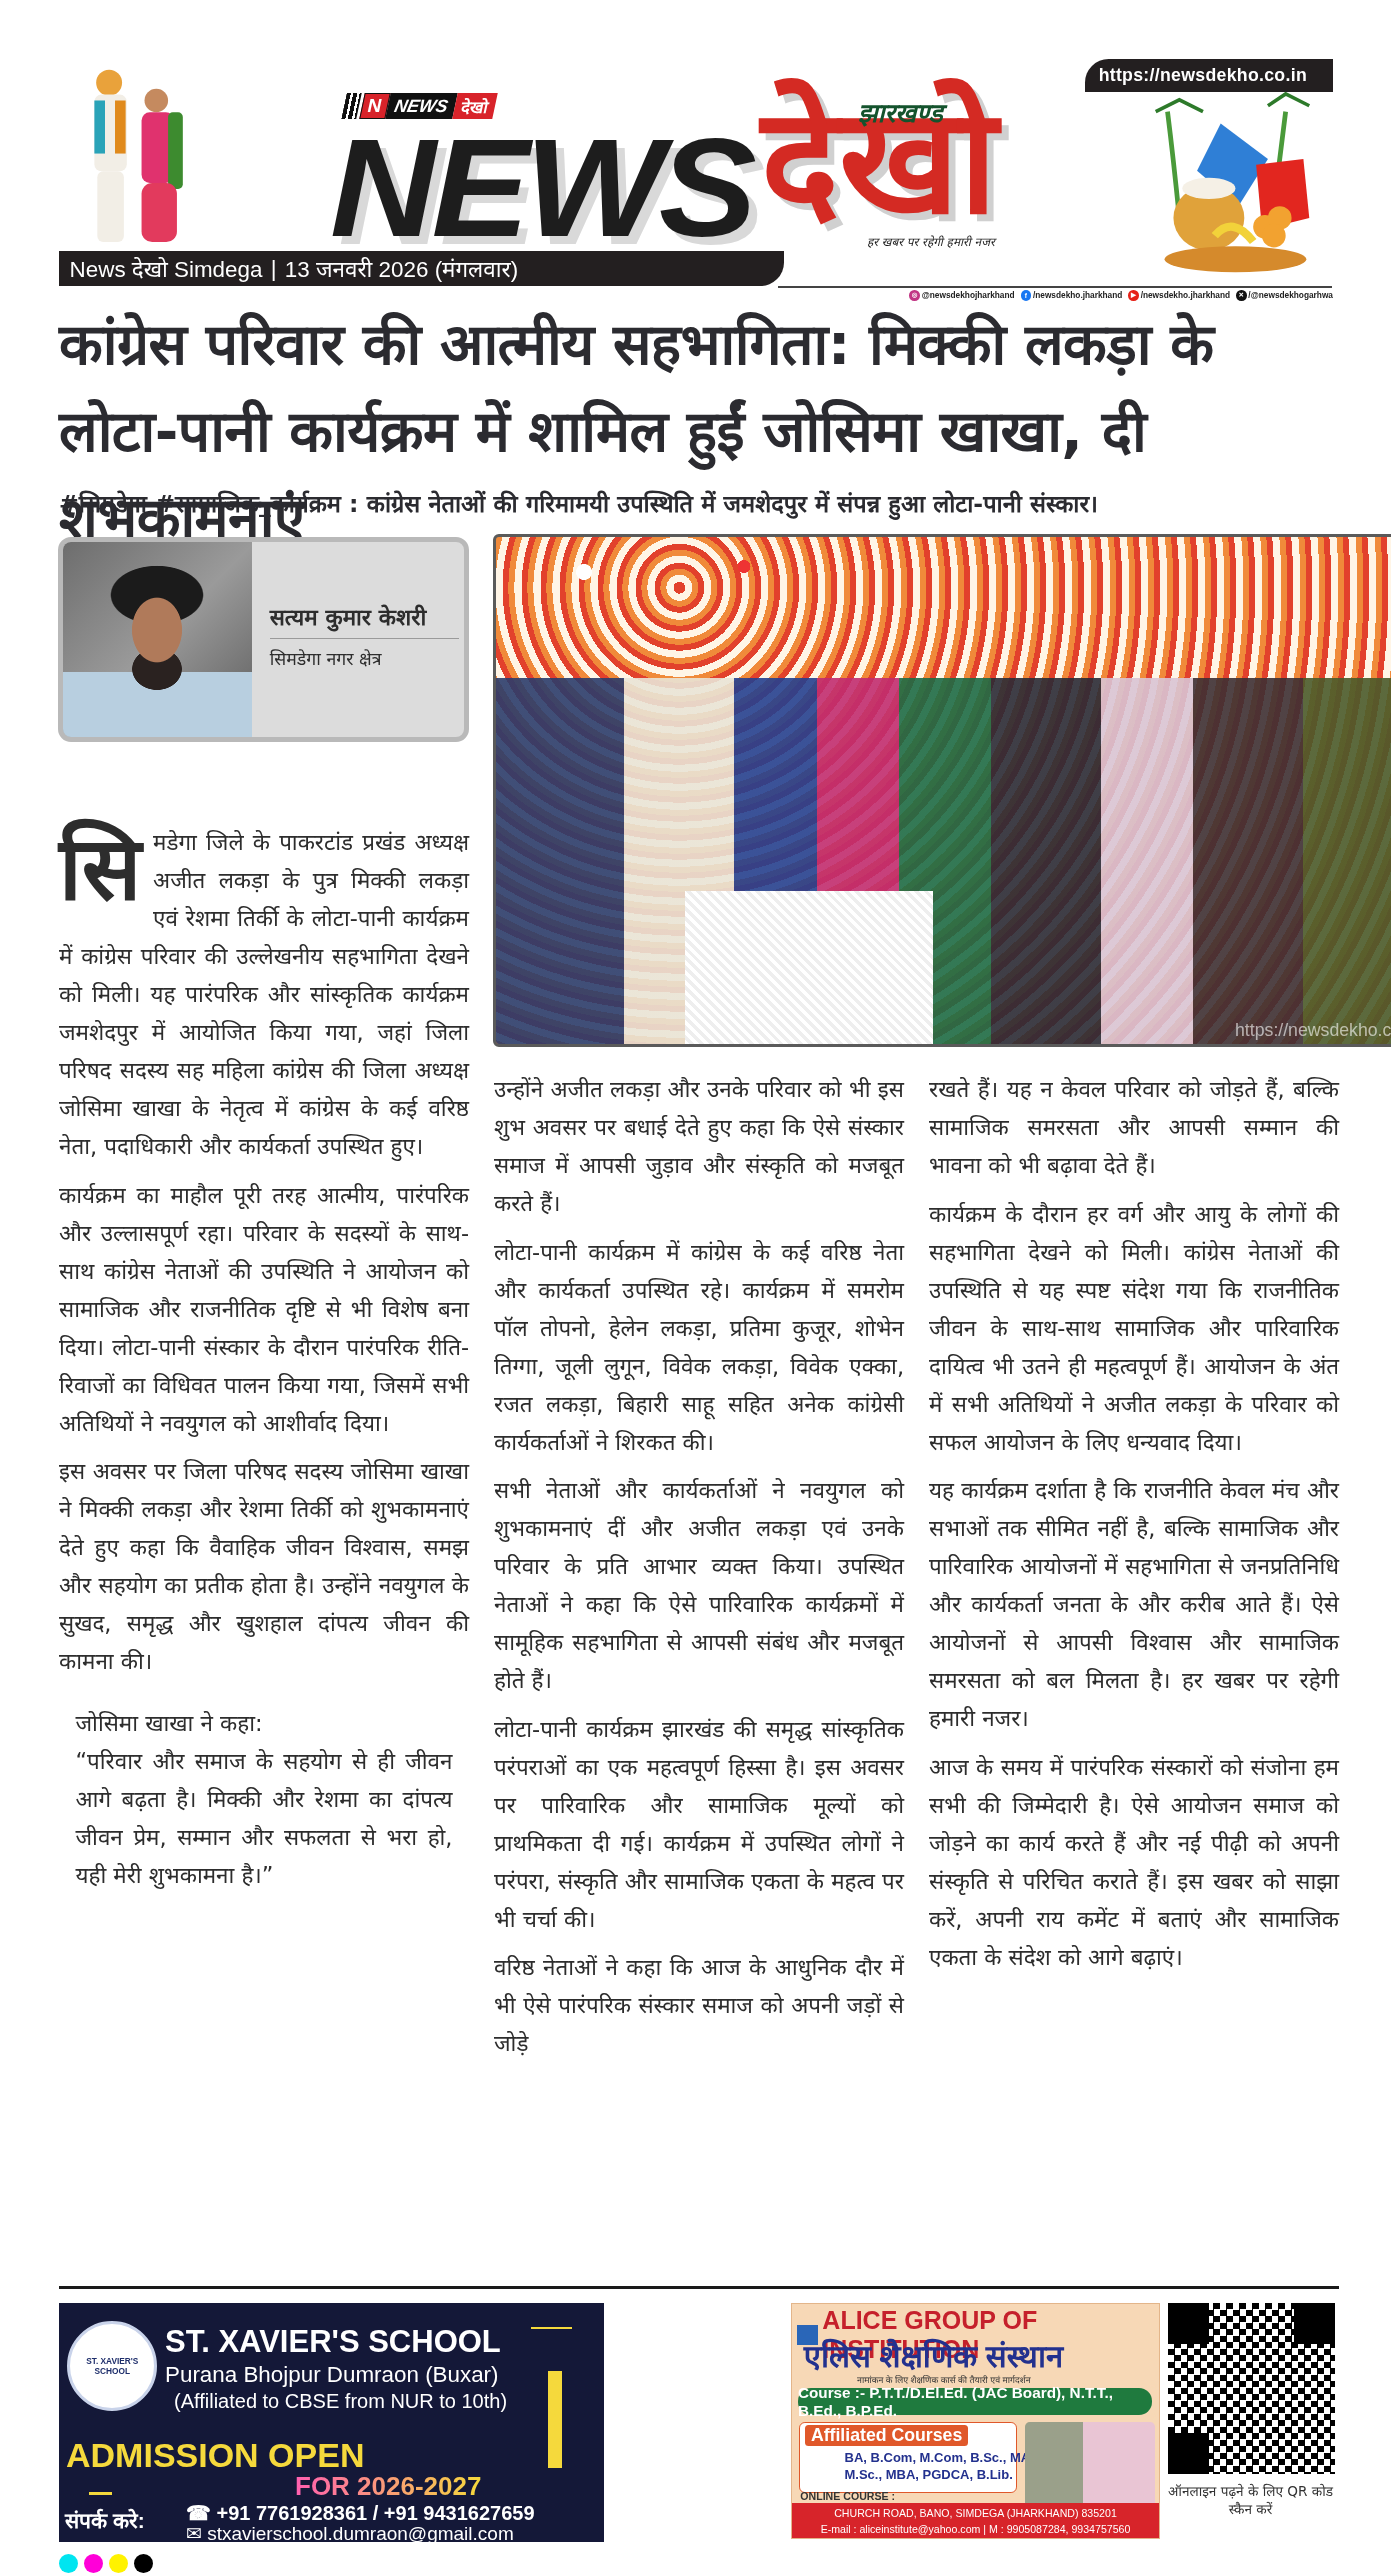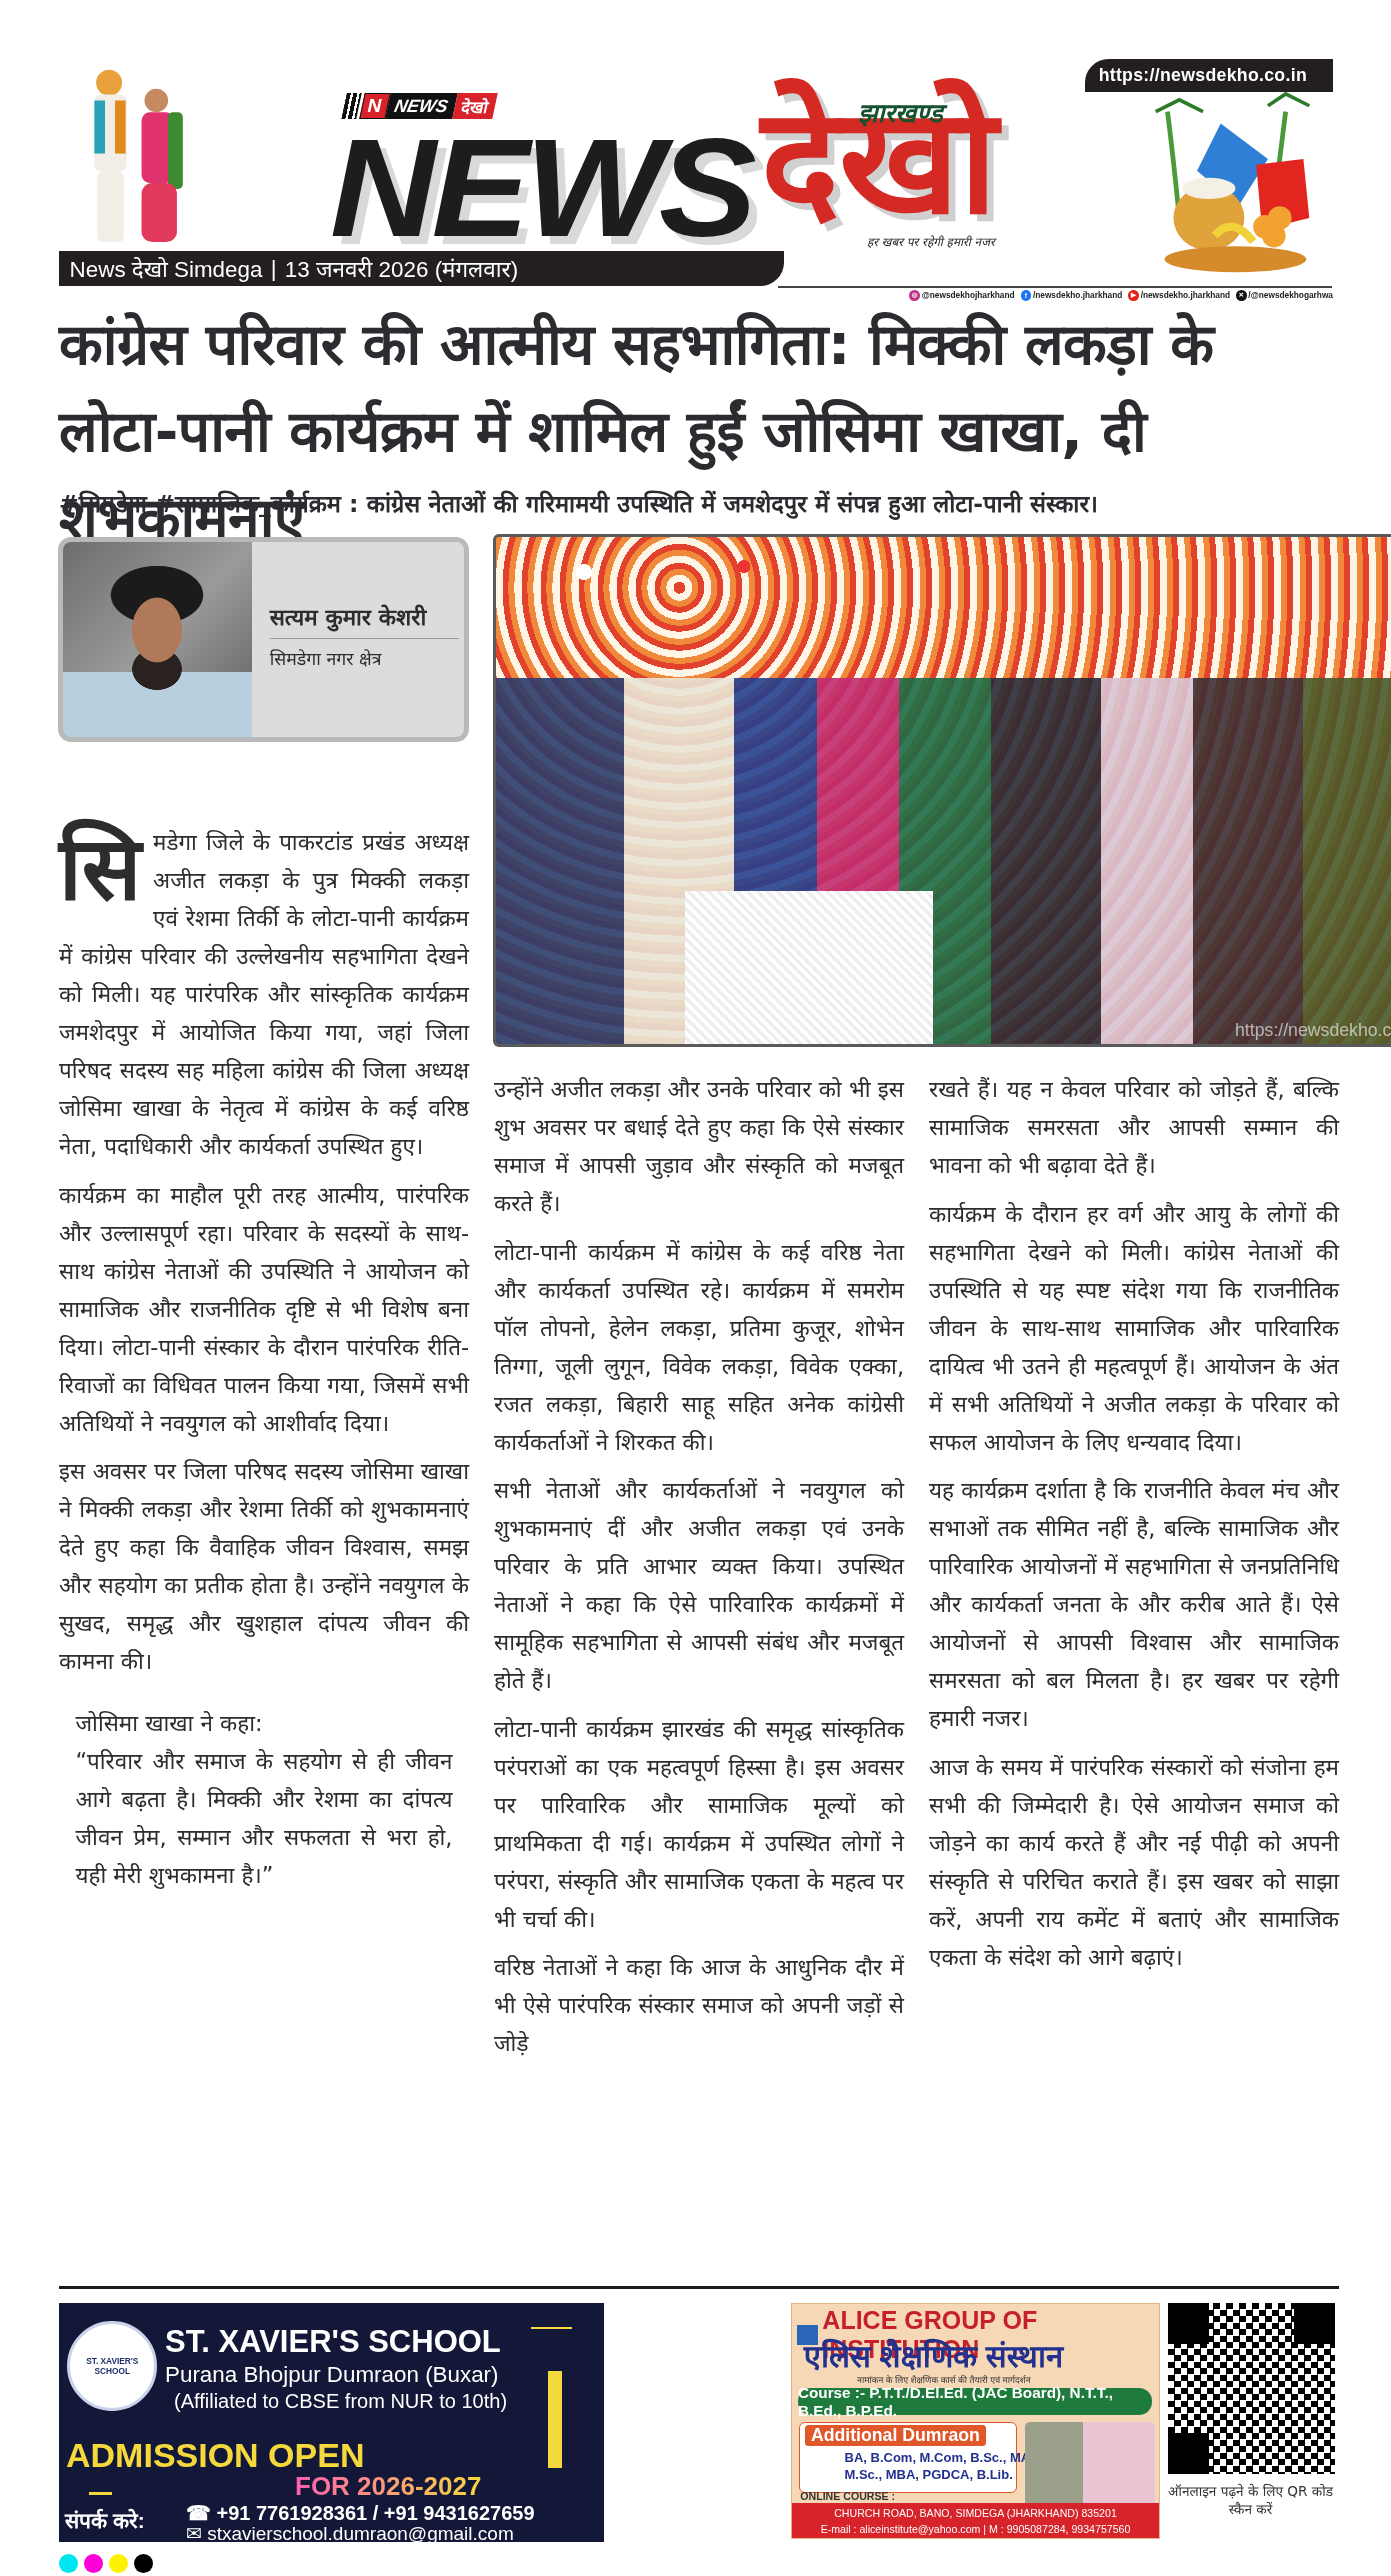--- a/index.html
+++ b/index.html
@@ -290,21 +290,21 @@
 
 <div class="abs ad-alice">
   <div class="title">
       <span class="lg"></span>
       <span>ALICE GROUP OF INSTITUTION</span>
     </div>
   <div class="hindi">एलिस शैक्षणिक संस्थान</div>
   <div class="small">नामांकन के लिए शैक्षणिक कार्स की तैयारी एवं मार्गदर्शन</div>
   <div class="course">Course :- P.T.T./D.El.Ed. (JAC Board), N.T.T., B.Ed., B.P.Ed.</div>
   <div class="add-box"></div>
-  <div class="add-title">Additional Dumraon</div>
+  <div class="add-title">Affiliated Courses</div>
   <div class="add-courses">BA, B.Com, M.Com, B.Sc., MA, M.Sc., MBA, PGDCA, B.Lib.</div>
   <div class="online">ONLINE COURSE :</div>
   <div class="ai">AI (ARTIFICIAL INTELLIGENCE)</div>
   <div class="imgs"></div>
   <div class="footer">
     <div>CHURCH ROAD, BANO, SIMDEGA (JHARKHAND) 835201</div>
     <div>E-mail : aliceinstitute@yahoo.com | M : 9905087284, 9934757560</div>
   </div>
 </div>
 

